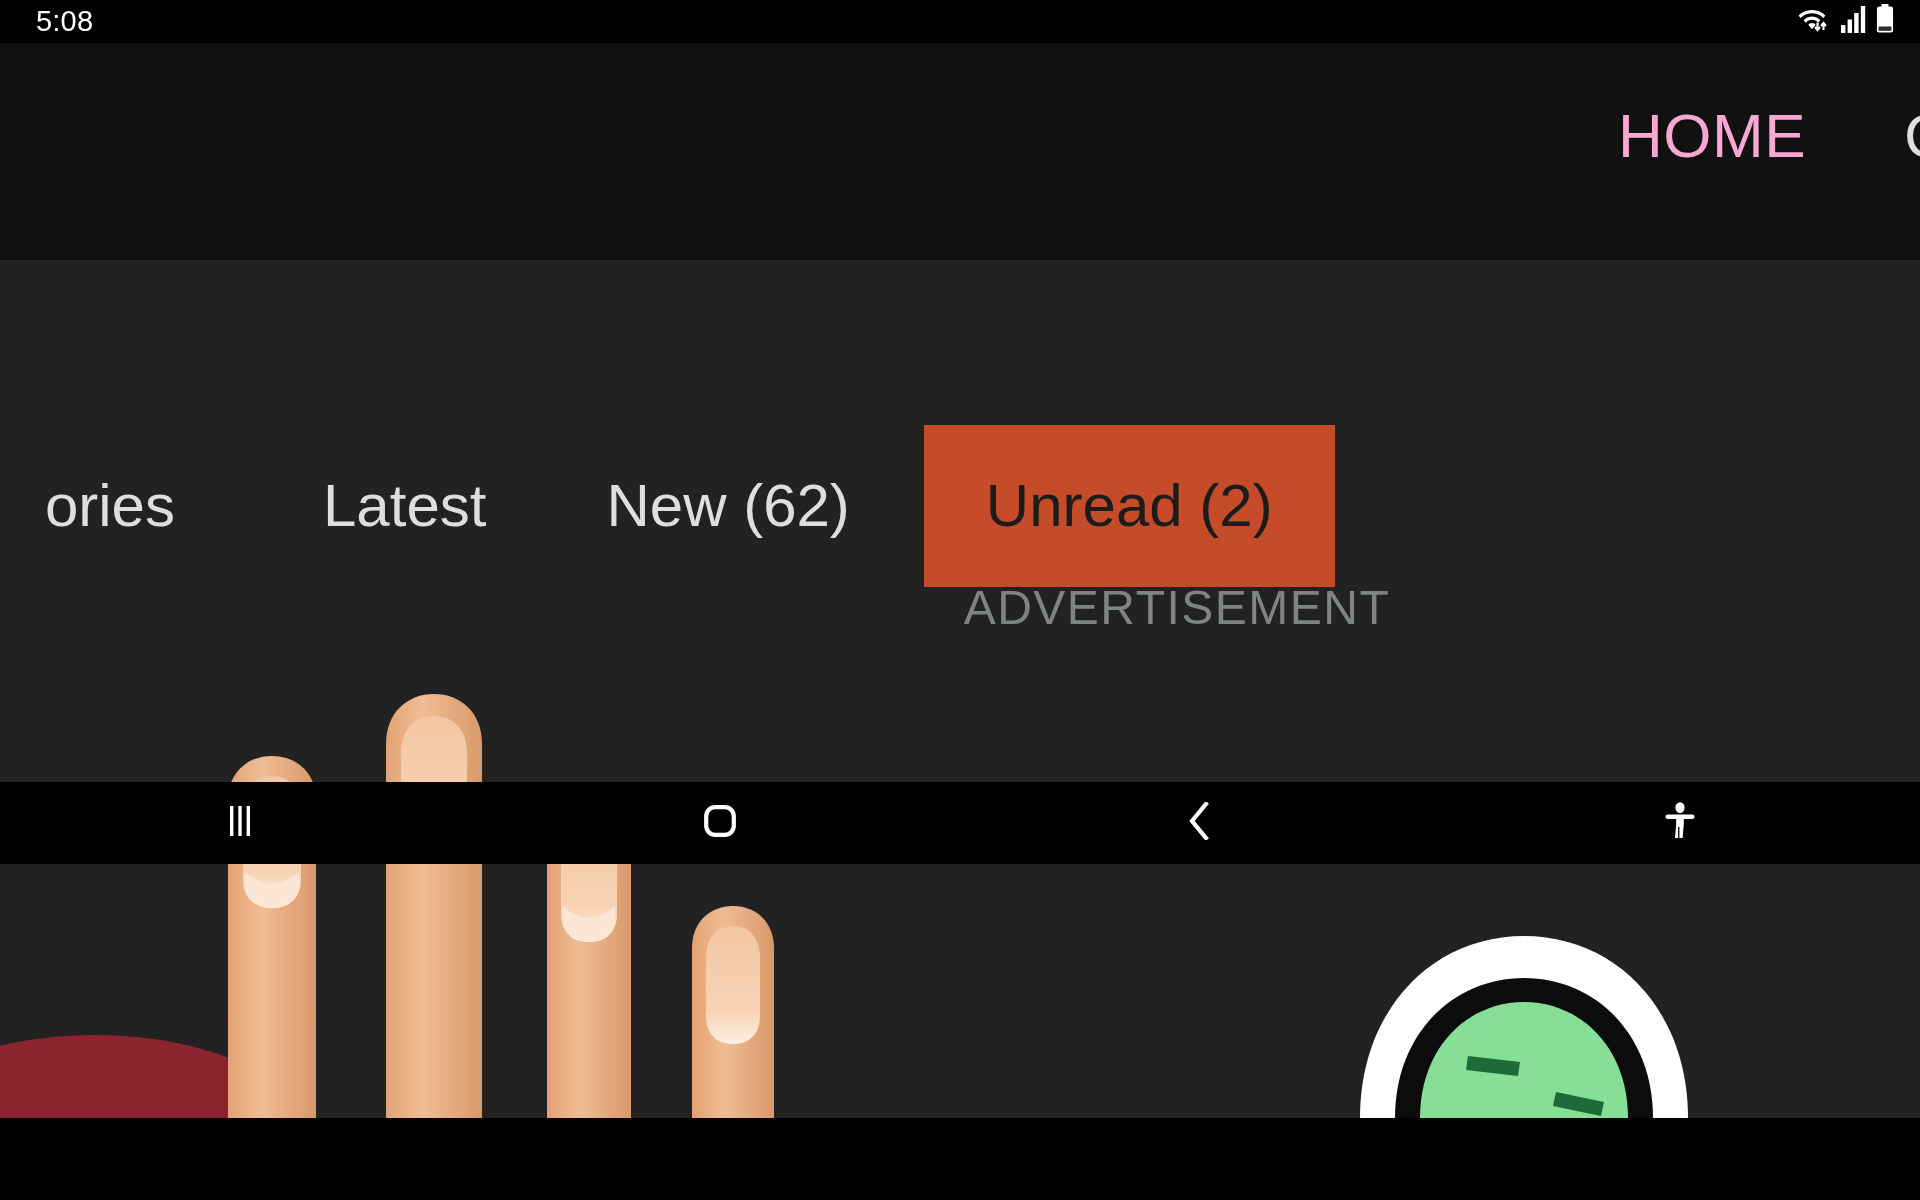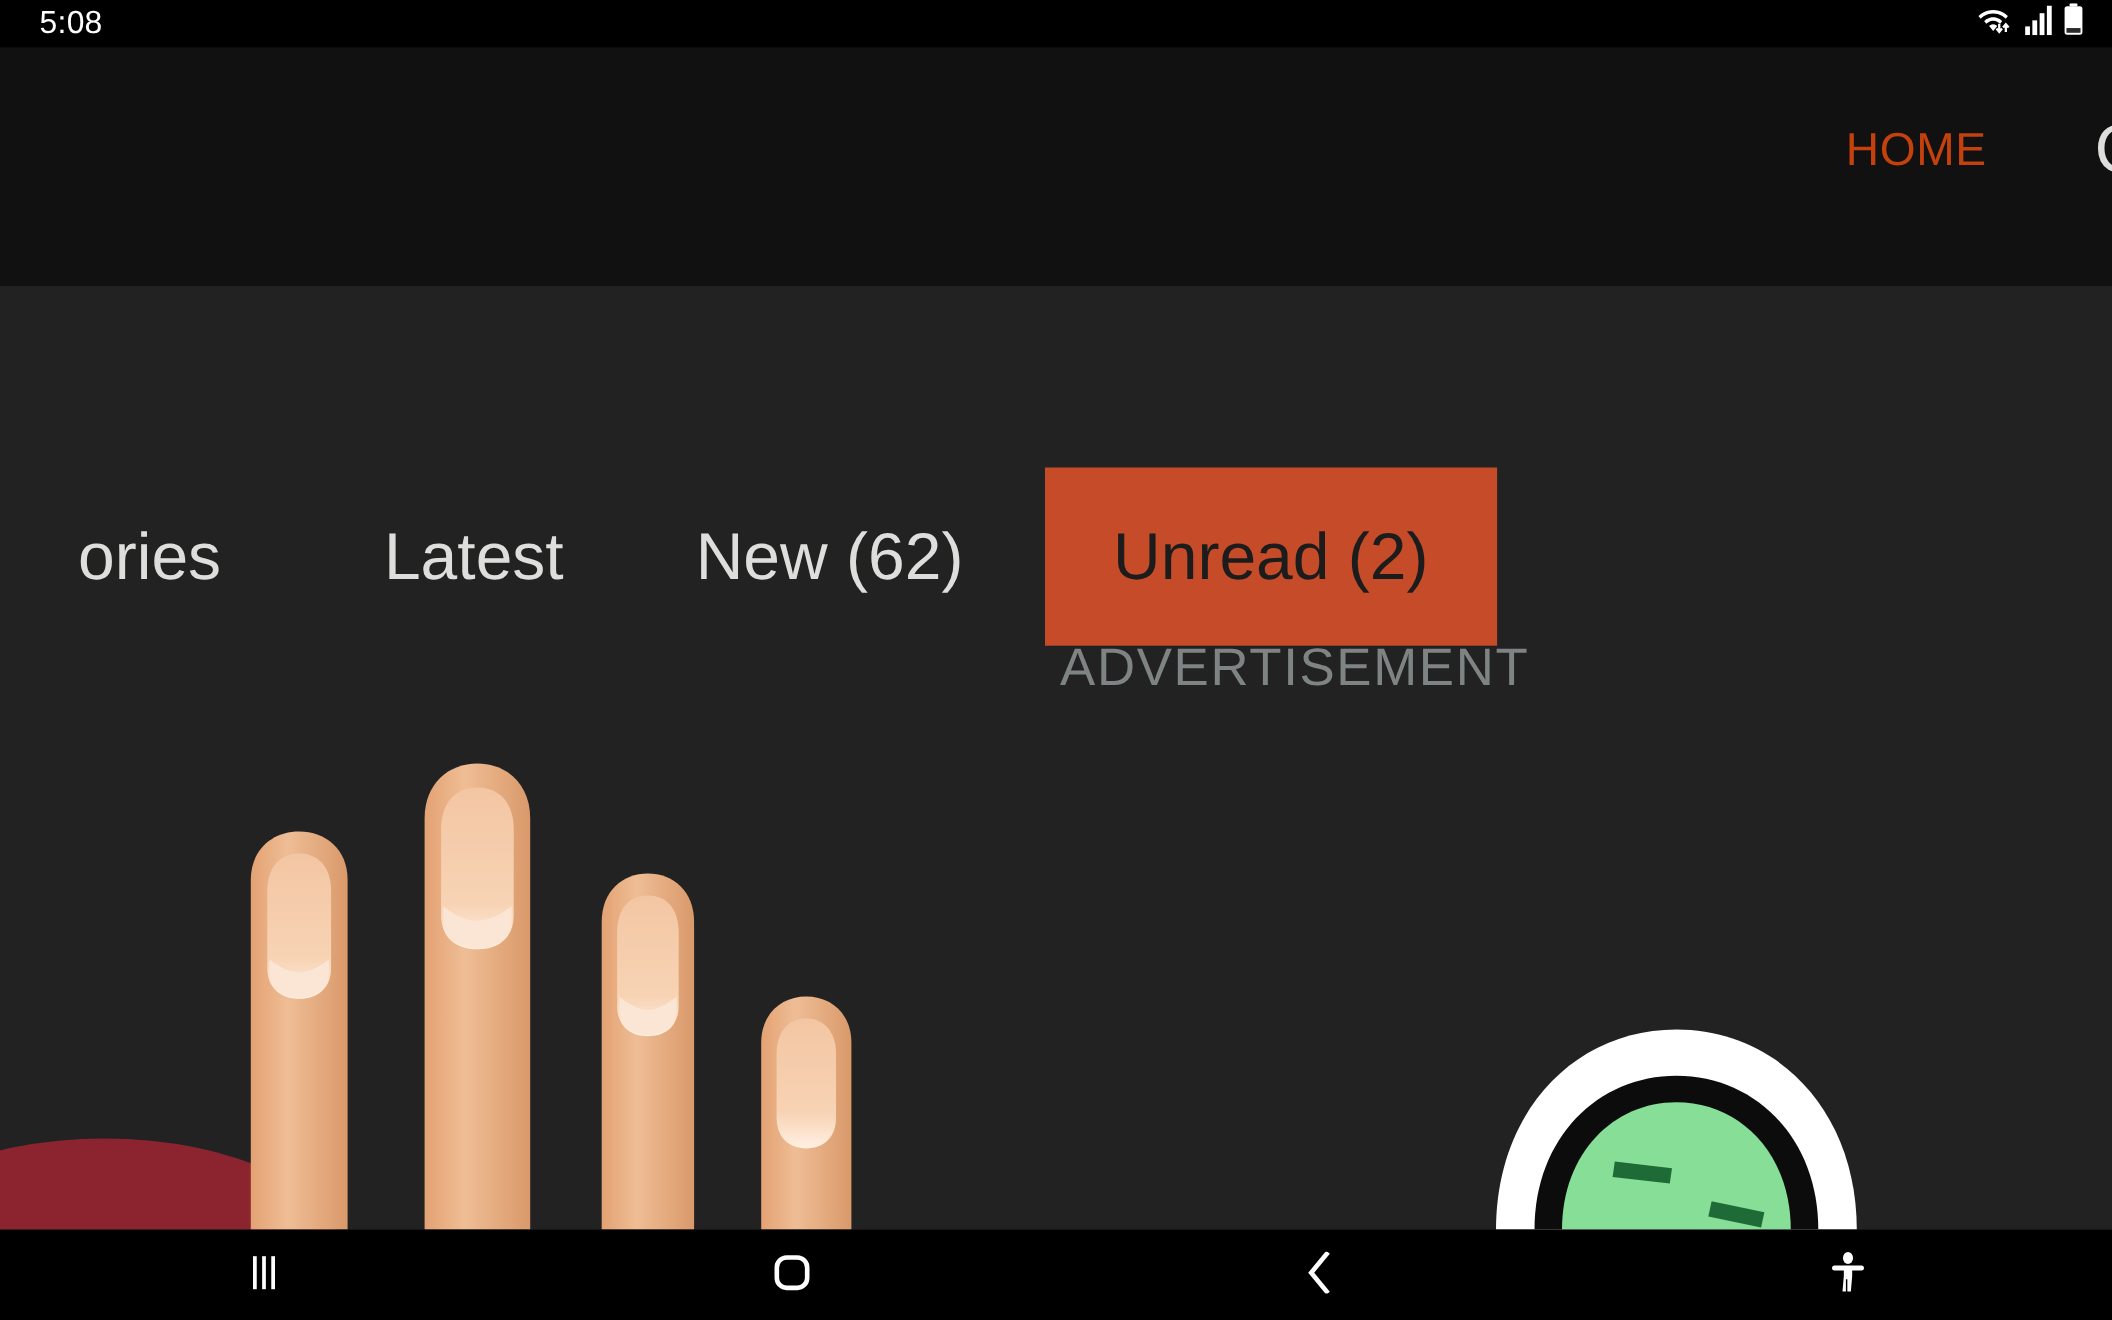--- a/index.html
+++ b/index.html
@@ -4,21 +4,21 @@
 <style>
   * { margin:0; padding:0; box-sizing:border-box; }
   html, body {
     width:1920px; height:1200px;
     background:#000;
     font-family:"Liberation Sans", sans-serif;
     overflow:hidden;
   }
   #screen {
     position:relative;
-    width:1920px; height:1200px;
+    width:1920px; height:864px;
     background:#000;
   }
 
   
   #status-bar {
     position:absolute; top:0; left:0;
     width:1920px; height:43px;
     background:#000;
     display:flex; align-items:center;
     justify-content:space-between;
@@ -44,22 +44,22 @@
   #top-nav {
     position:absolute;
     left:0; right:0; top:0;
     height:217px;
     display:flex;
     align-items:center;
     justify-content:flex-end;
     padding-right:0;
   }
   .nav-item {
-    color:#c2410c;
-    font-size:42px;
+    color:#f9a8d4;
+    font-size:62px;
     font-weight:400;
     letter-spacing:0.5px;
     white-space:nowrap;
     line-height:1;
     padding:0 0;
     margin-left:52px;
     transform:translateY(-16px);
   }
   #nav-clipped {
     color:#dededd;
@@ -81,21 +81,20 @@
     overflow:hidden;
   }
 
   
   #tab-strip {
     position:absolute;
     top:165px; left:0;
     width:1920px; height:162px;
     display:flex;
     align-items:center;
-    padding-left:26px;
   }
   .tab {
     color:#dededd;
     font-size:60px;
     font-weight:400;
     white-space:nowrap;
     line-height:1;
     display:flex;
     align-items:center;
     justify-content:center;

